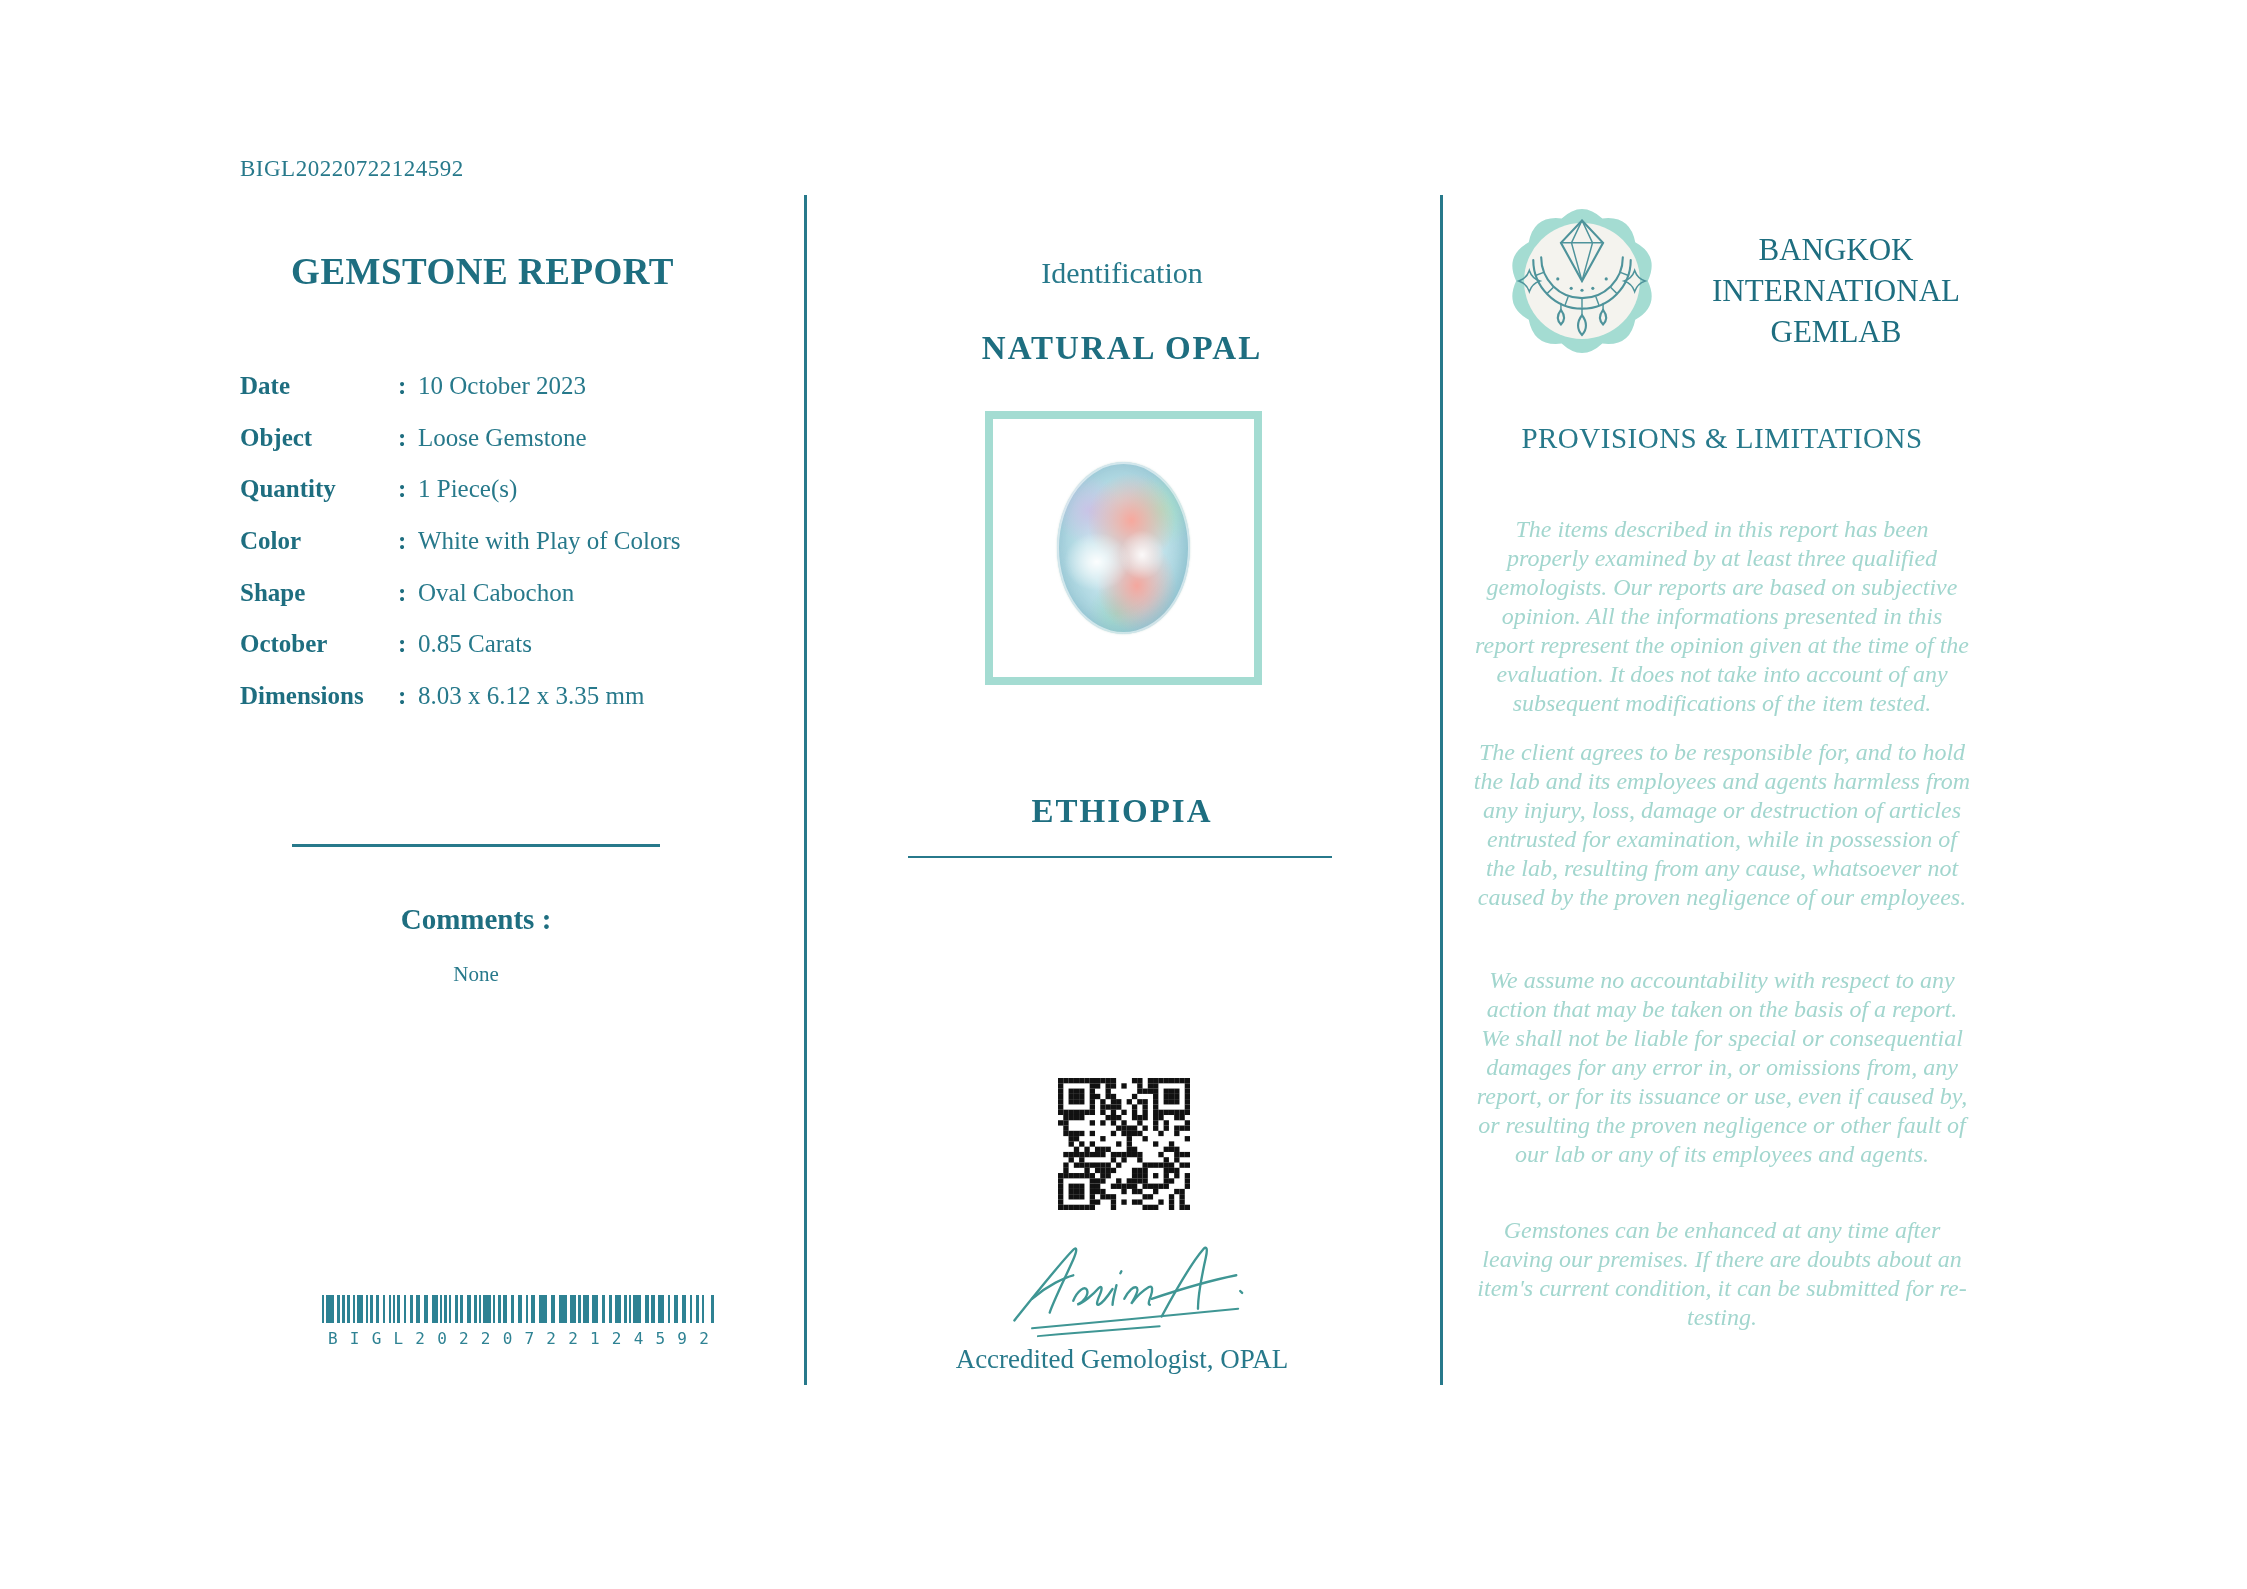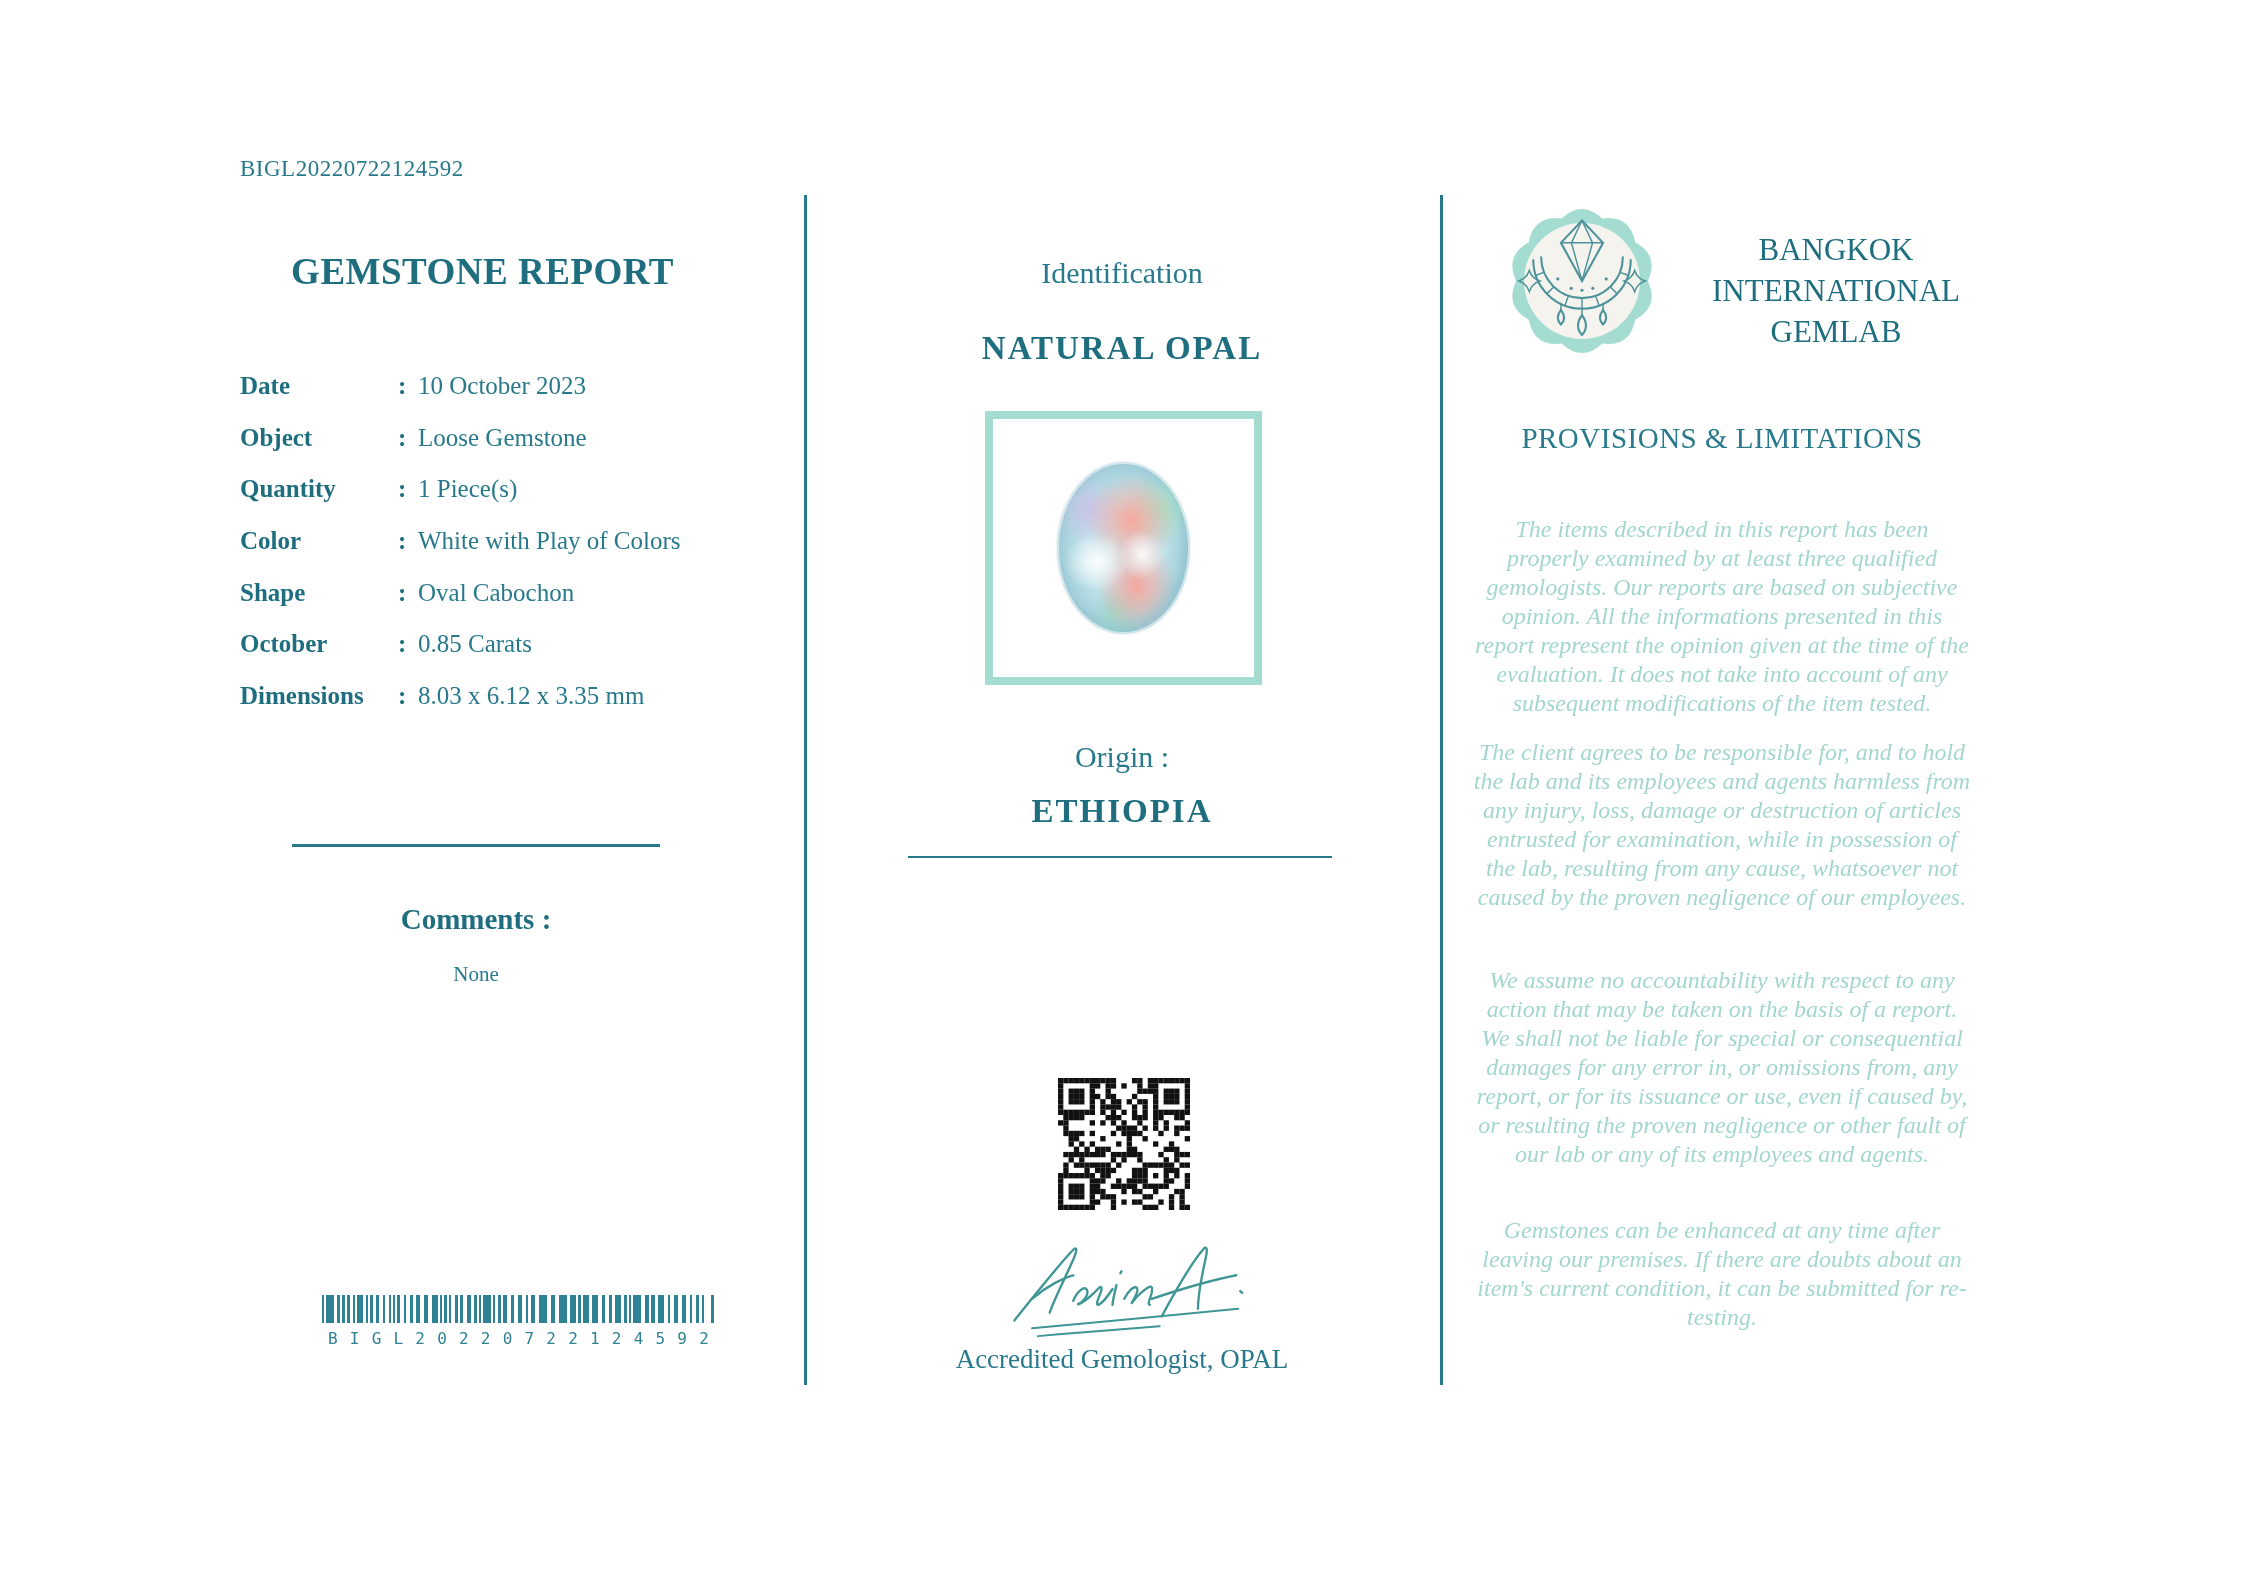--- a/index.html
+++ b/index.html
@@ -196,21 +196,20 @@
   <div class="abs vdiv vdiv-left"></div>
   <div class="abs vdiv vdiv-right"></div>
 
   <div class="abs mid-block natural-opal center">NATURAL OPAL</div>
   <div class="abs mid-block identification center">Identification</div>
 
   <div class="abs gem-frame">
     <div class="opal"></div>
   </div>
 
-  <div class="abs mid-block origin-label center">Origin :</div>
   <div class="abs mid-block origin-value center">ETHIOPIA</div>
   <div class="abs rule rule-origin"></div>
 
   <svg class="abs qr" viewBox="0 0 132 132">
       <g fill="#111111">
         <rect x="0.00" y="0.00" width="5.33" height="5.33"></rect>
         <rect x="5.28" y="0.00" width="5.33" height="5.33"></rect>
         <rect x="10.56" y="0.00" width="5.33" height="5.33"></rect>
         <rect x="15.84" y="0.00" width="5.33" height="5.33"></rect>
         <rect x="21.12" y="0.00" width="5.33" height="5.33"></rect>

